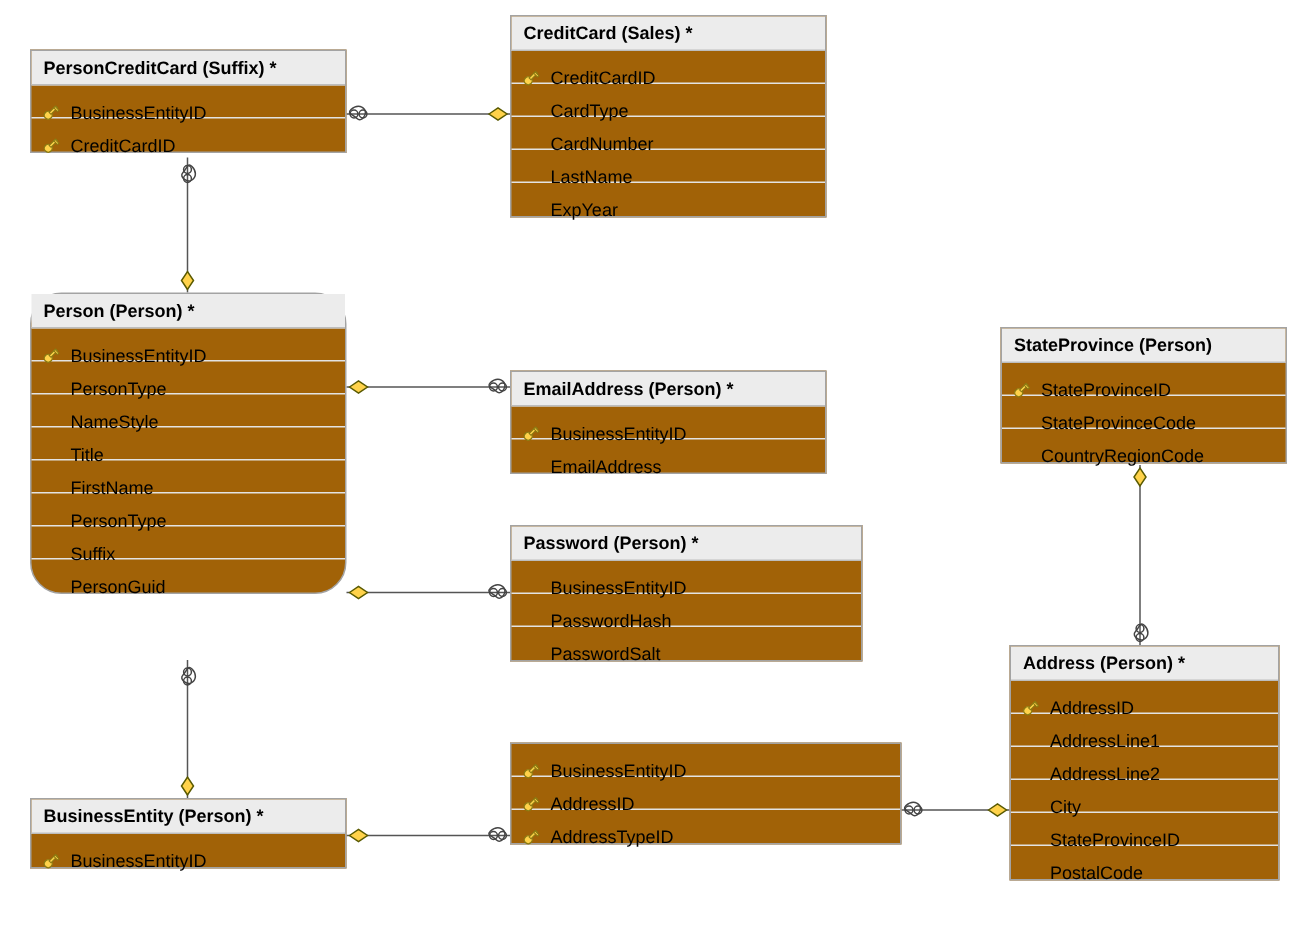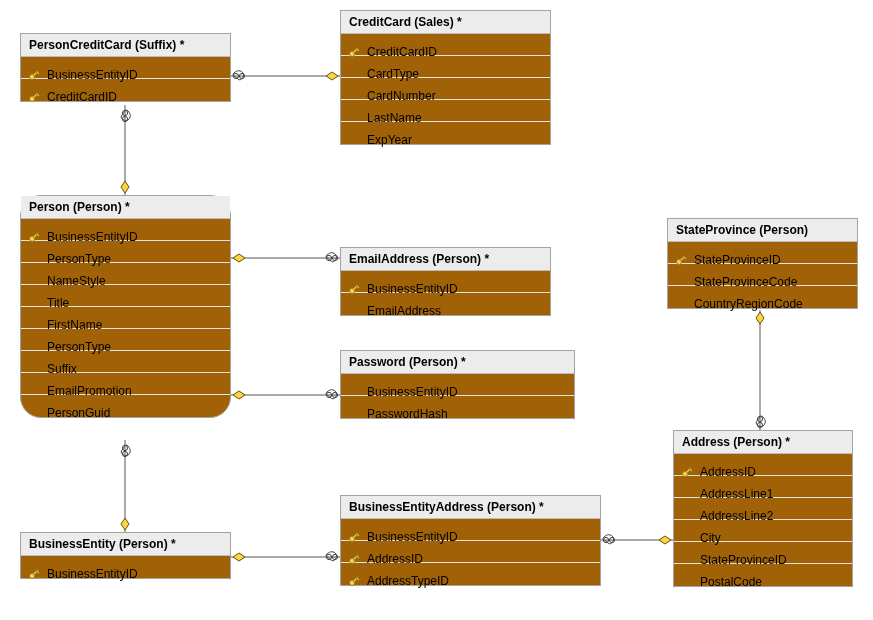--- a/index.html
+++ b/index.html
@@ -229,24 +229,20 @@
         <div class="table-row">
           <div class="icon-cell"></div>
           <span class="col-name">PersonType</span>
         </div>
         <div class="table-row">
           <div class="icon-cell"></div>
           <span class="col-name">Suffix</span>
         </div>
         <div class="table-row">
           <div class="icon-cell"></div>
-          <span class="col-name">EmailPromotion</span>
-        </div>
-        <div class="table-row">
-          <div class="icon-cell"></div>
           <span class="col-name">PersonGuid</span>
         </div>
       </div>
 </div>
 
 <div class="table-box" style="left:340px; top:210px; width:211px;margin-top:37px;">
   <div class="table-title">EmailAddress (Person) *</div>
   <div class="table-rows">
         <div class="table-row">
           <div class="icon-cell">
@@ -301,20 +297,24 @@
   <div class="table-title">Password (Person) *</div>
   <div class="table-rows">
         <div class="table-row">
           <div class="icon-cell"></div>
           <span class="col-name">BusinessEntityID</span>
         </div>
         <div class="table-row">
           <div class="icon-cell"></div>
           <span class="col-name">PasswordHash</span>
         </div>
+        <div class="table-row">
+          <div class="icon-cell"></div>
+          <span class="col-name">PasswordSalt</span>
+        </div>
       </div>
 </div>
 
 <div class="table-box" style="left:673px; top:430px; width:180px;">
   <div class="table-title">Address (Person) *</div>
   <div class="table-rows">
         <div class="table-row">
           <div class="icon-cell">
             <span class="key-icon">
               <svg width="14" height="14" viewBox="0 0 16 16">
@@ -345,21 +345,20 @@
           <span class="col-name">StateProvinceID</span>
         </div>
         <div class="table-row">
           <div class="icon-cell"></div>
           <span class="col-name">PostalCode</span>
         </div>
       </div>
 </div>
 
 <div class="table-box" style="left:340px; top:495px; width:261px;">
-  <div class="table-title">BusinessEntityAddress (Person) *</div>
   <div class="table-rows">
         <div class="table-row">
           <div class="icon-cell">
             <span class="key-icon">
               <svg width="14" height="14" viewBox="0 0 16 16">
                 <g transform="rotate(-45 8 8)">
                   <circle cx="5" cy="8" r="3" fill="#ffd24a" stroke="#8a7a12" stroke-width="1"></circle>
                   <rect x="7" y="7" width="7" height="2" fill="#ffd24a" stroke="#8a7a12" stroke-width="0.8"></rect>
                   <rect x="12" y="7" width="1.5" height="4" fill="#ffd24a" stroke="#8a7a12" stroke-width="0.8"></rect>
                 </g>

